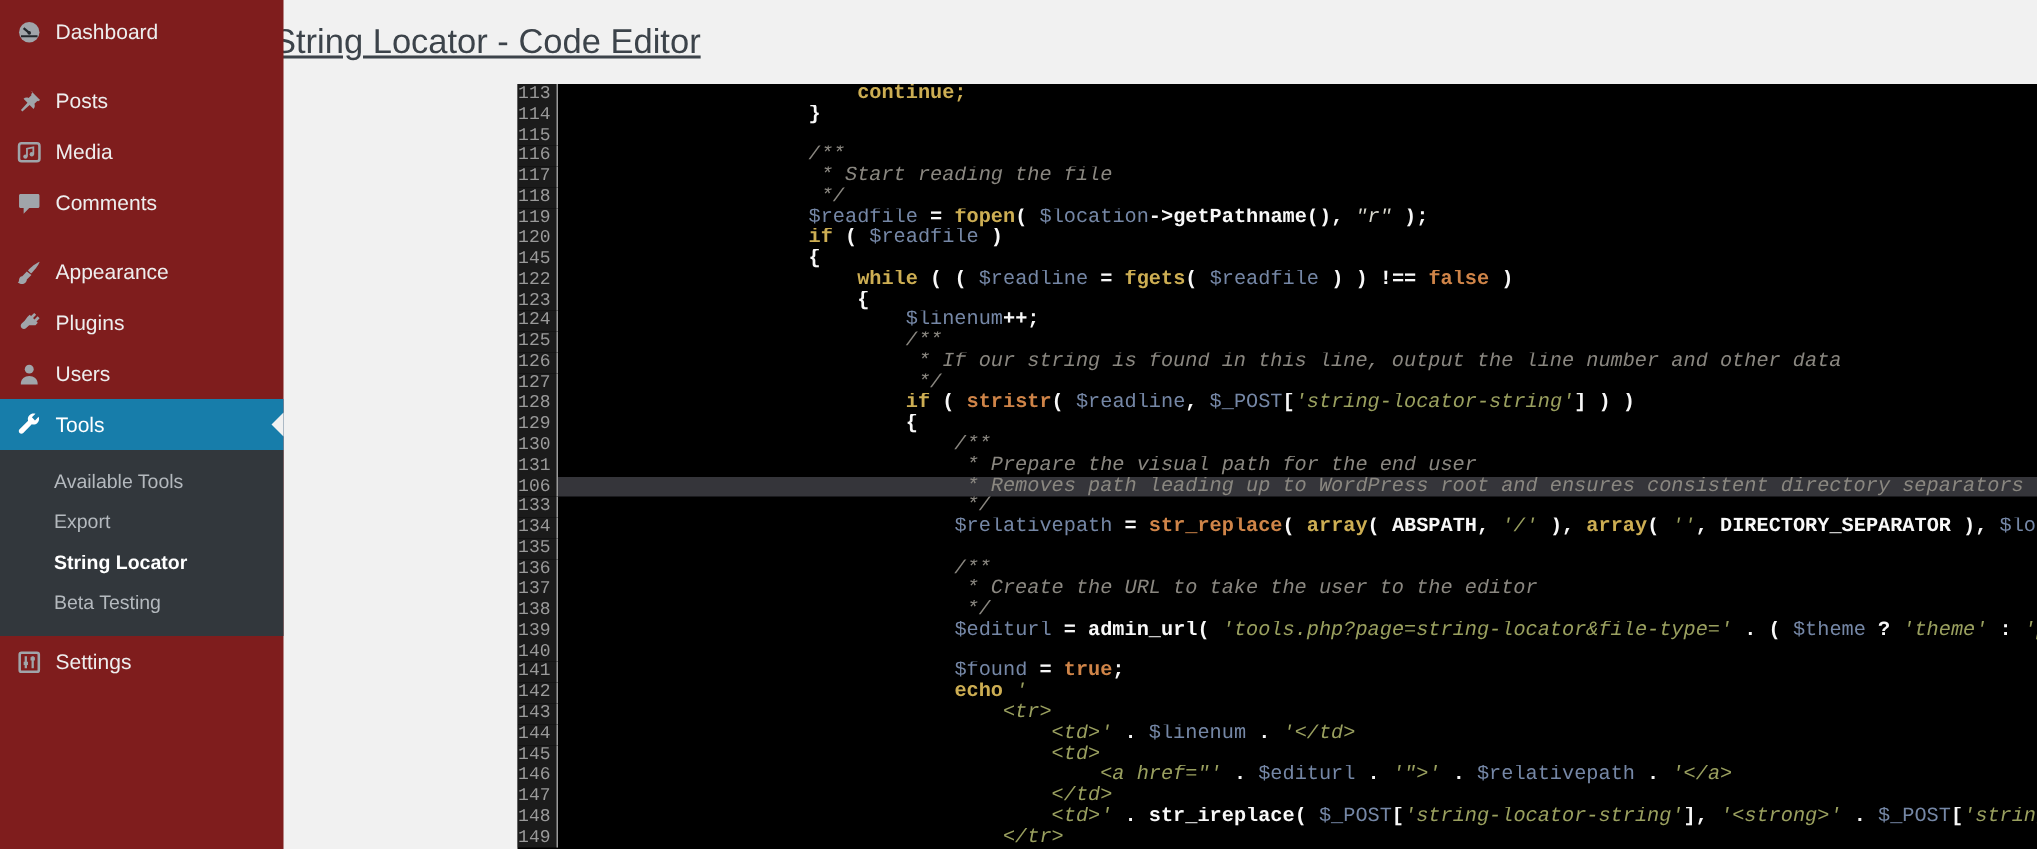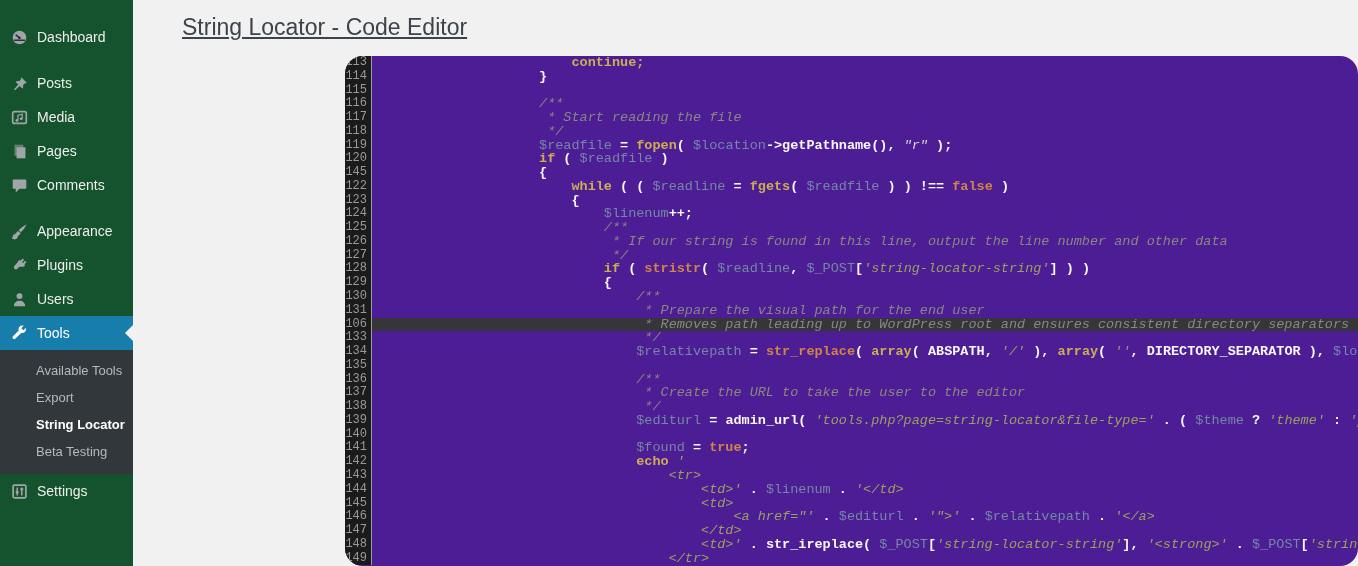--- a/index.html
+++ b/index.html
@@ -3,22 +3,22 @@
 <meta charset="utf-8">
 <title>String Locator - Code Editor</title>
 <style>
   html,body{margin:0;padding:0}
   body{
     width:1358px;height:566px;overflow:hidden;position:relative;
     background:#f1f1f1;font-family:"Liberation Sans",sans-serif;
   }
   
   .sidebar{
-    position:absolute;left:0;top:0;width:133px;height:566px;
-    background:#14532d;padding-top:20px;box-sizing:border-box;z-index:2;
+    position:absolute;left:0;top:0;width:189px;height:566px;
+    background:#7f1d1d;padding-top:4px;box-sizing:border-box;z-index:2;
   }
   .menu-item{
     height:34px;display:flex;align-items:center;padding-left:11px;
     color:#eee;font-size:14px;cursor:pointer;position:relative;
   }
   .menu-item.gap{margin-top:12px}
   .mi-icon{width:17px;height:17px;margin-right:9px;color:#a0a5aa;display:flex;align-items:center;justify-content:center;flex:0 0 17px}
   .mi-label{white-space:nowrap}
   .menu-item.active{background:#177daa;color:#fff;font-weight:400}
   .menu-item.active .mi-icon{color:#fff}
@@ -35,22 +35,22 @@
   .menu-item.collapse{margin-top:8px;color:#a0a5aa;font-size:13px}
   
   .content{position:absolute;left:160px;top:0;right:0;bottom:0}
   .page-title{
     margin:0;padding:13px 0 0 22px;font-size:23px;font-weight:400;
     color:#3c434a;line-height:29px;text-decoration:underline;
   }
   
   .editor{
     position:absolute;left:185px;top:56px;right:0;bottom:0;
-    background:#4c1d95;overflow:hidden;
-    font-family:"Liberation Mono",monospace;font-size:13.5px;border-radius:18px;
+    background:#000000;overflow:hidden;
+    font-family:"Liberation Mono",monospace;font-size:13.5px;
   }
   .cm-row{display:flex;height:13.78px;line-height:13.78px;white-space:pre}
   .cm-ln{
     flex:0 0 22px;width:22px;background:#1b1b1b;border-right:1px solid #9a9a9a;
     color:#9a9a9a;text-align:right;padding-right:4px;font-size:12px;
   }
   .cm-code{flex:1;padding-left:5px;color:#f8f8f8;font-weight:bold;overflow:hidden}
   .cm-code.active{background:#35353a}
   .tk-t{color:#f8f8f8}
   .tk-k{color:#cdae53}
@@ -132,28 +132,20 @@
         </span>
         <span class="mi-label">Posts</span>
       </div>
       <div class="menu-item">
         <span class="mi-icon">
           <svg viewBox="0 0 20 20" width="17" height="17">
             <use href="#media-icon"></use>
           </svg>
         </span>
         <span class="mi-label">Media</span>
-      </div>
-      <div class="menu-item">
-        <span class="mi-icon">
-          <svg viewBox="0 0 20 20" width="17" height="17">
-            <use href="#pages-icon"></use>
-          </svg>
-        </span>
-        <span class="mi-label">Pages</span>
       </div>
       <div class="menu-item">
         <span class="mi-icon">
           <svg viewBox="0 0 20 20" width="17" height="17">
             <use href="#comment-icon"></use>
           </svg>
         </span>
         <span class="mi-label">Comments</span>
       </div>
       <div class="menu-item gap">

